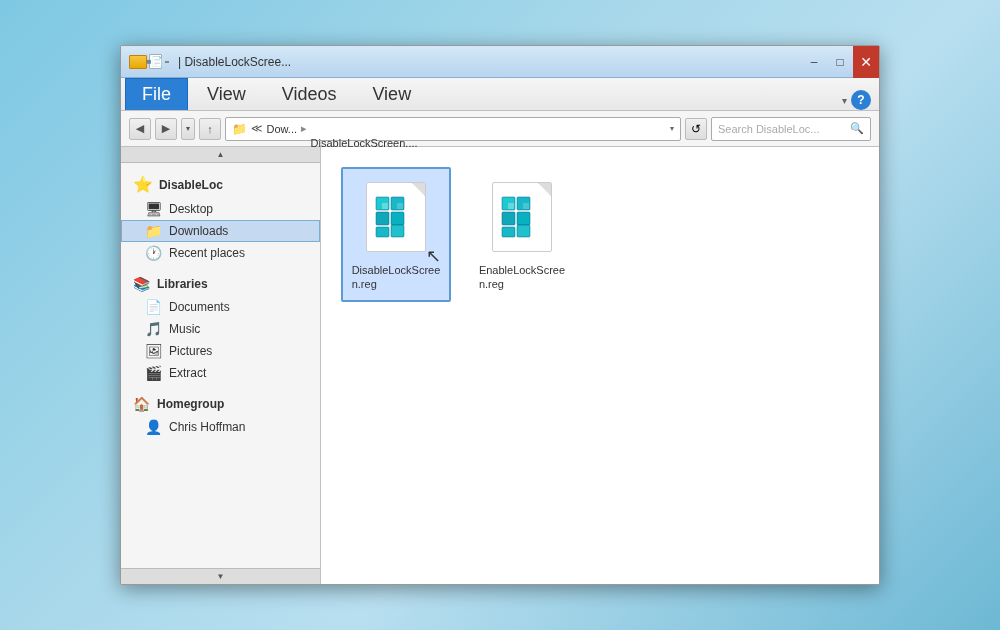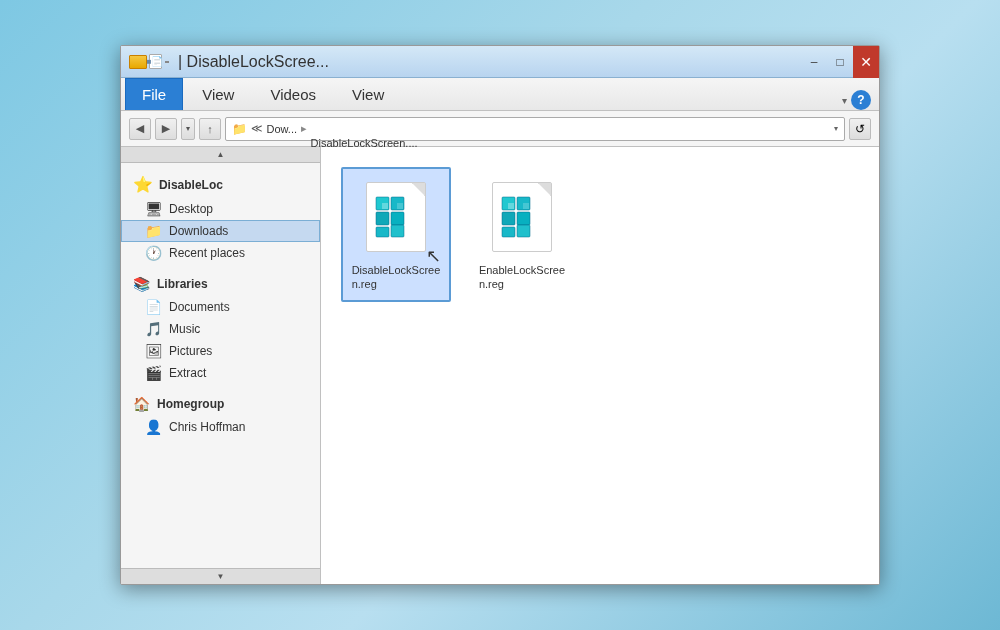--- a/index.html
+++ b/index.html
@@ -58,21 +58,21 @@
       width: 14px;
       height: 16px;
       background: white;
       border: 1px solid #aaa;
     }
     .title-icon.doc::after {
       content: '📄';
       font-size: 10px;
     }
     .title-text {
-      font-size: 16px;
+      font-size: 12px;
       color: #333;
       padding-left: 4px;
     }
     .title-bar-tools {
       background: #f5a0a0;
       display: flex;
       align-items: center;
       justify-content: center;
       padding: 2px 10px;
       font-size: 12px;
@@ -109,21 +109,21 @@
     }
     .ribbon-tabs {
       display: flex;
       align-items: flex-end;
       padding: 0 4px;
       height: 32px;
       position: relative;
     }
     .ribbon-tab {
       padding: 4px 16px;
-      font-size: 15px;
+      font-size: 18px;
       cursor: pointer;
       border: 1px solid transparent;
       border-bottom: none;
       margin-right: 2px;
       background: transparent;
       color: #333;
       height: 100%;
       display: flex;
       align-items: center;
     }
@@ -456,20 +456,24 @@
     <div class="nav-btn">↑</div>
     <div class="address-box">
       <span class="address-icon">📁</span>
       <span style="font-size:11px;color:#555;">≪</span>
       <span style="font-size:11px;color:#333;">Dow...</span>
       <span class="address-separator">▸</span>
       <span style="font-size:11px;color:#333;margin-top:29px;">DisableLockScreen....</span>
       <span class="address-dropdown">▾</span>
     </div>
     <div class="refresh-btn">↺</div>
+    <div class="search-box">
+      <span style="font-size:11px;color:#aaa;">Search DisableLoc...</span>
+      <span class="search-icon-btn">🔍</span>
+    </div>
   </div>
 
   <div class="main-area">
 
     <div class="sidebar">
 
       <div class="sidebar-scroll-up">▲</div>
 
       <div style="margin-top:16px;">
 

